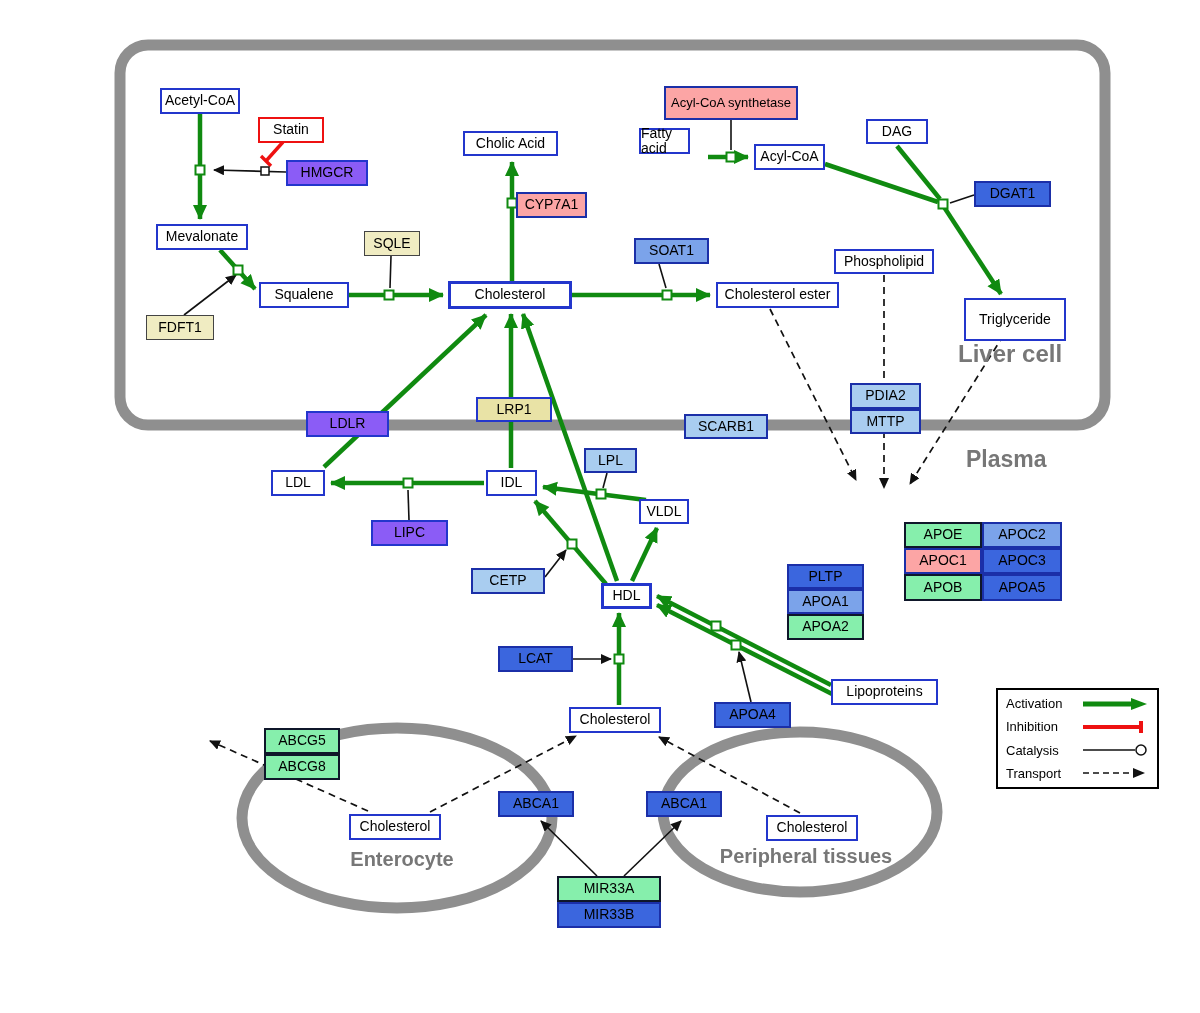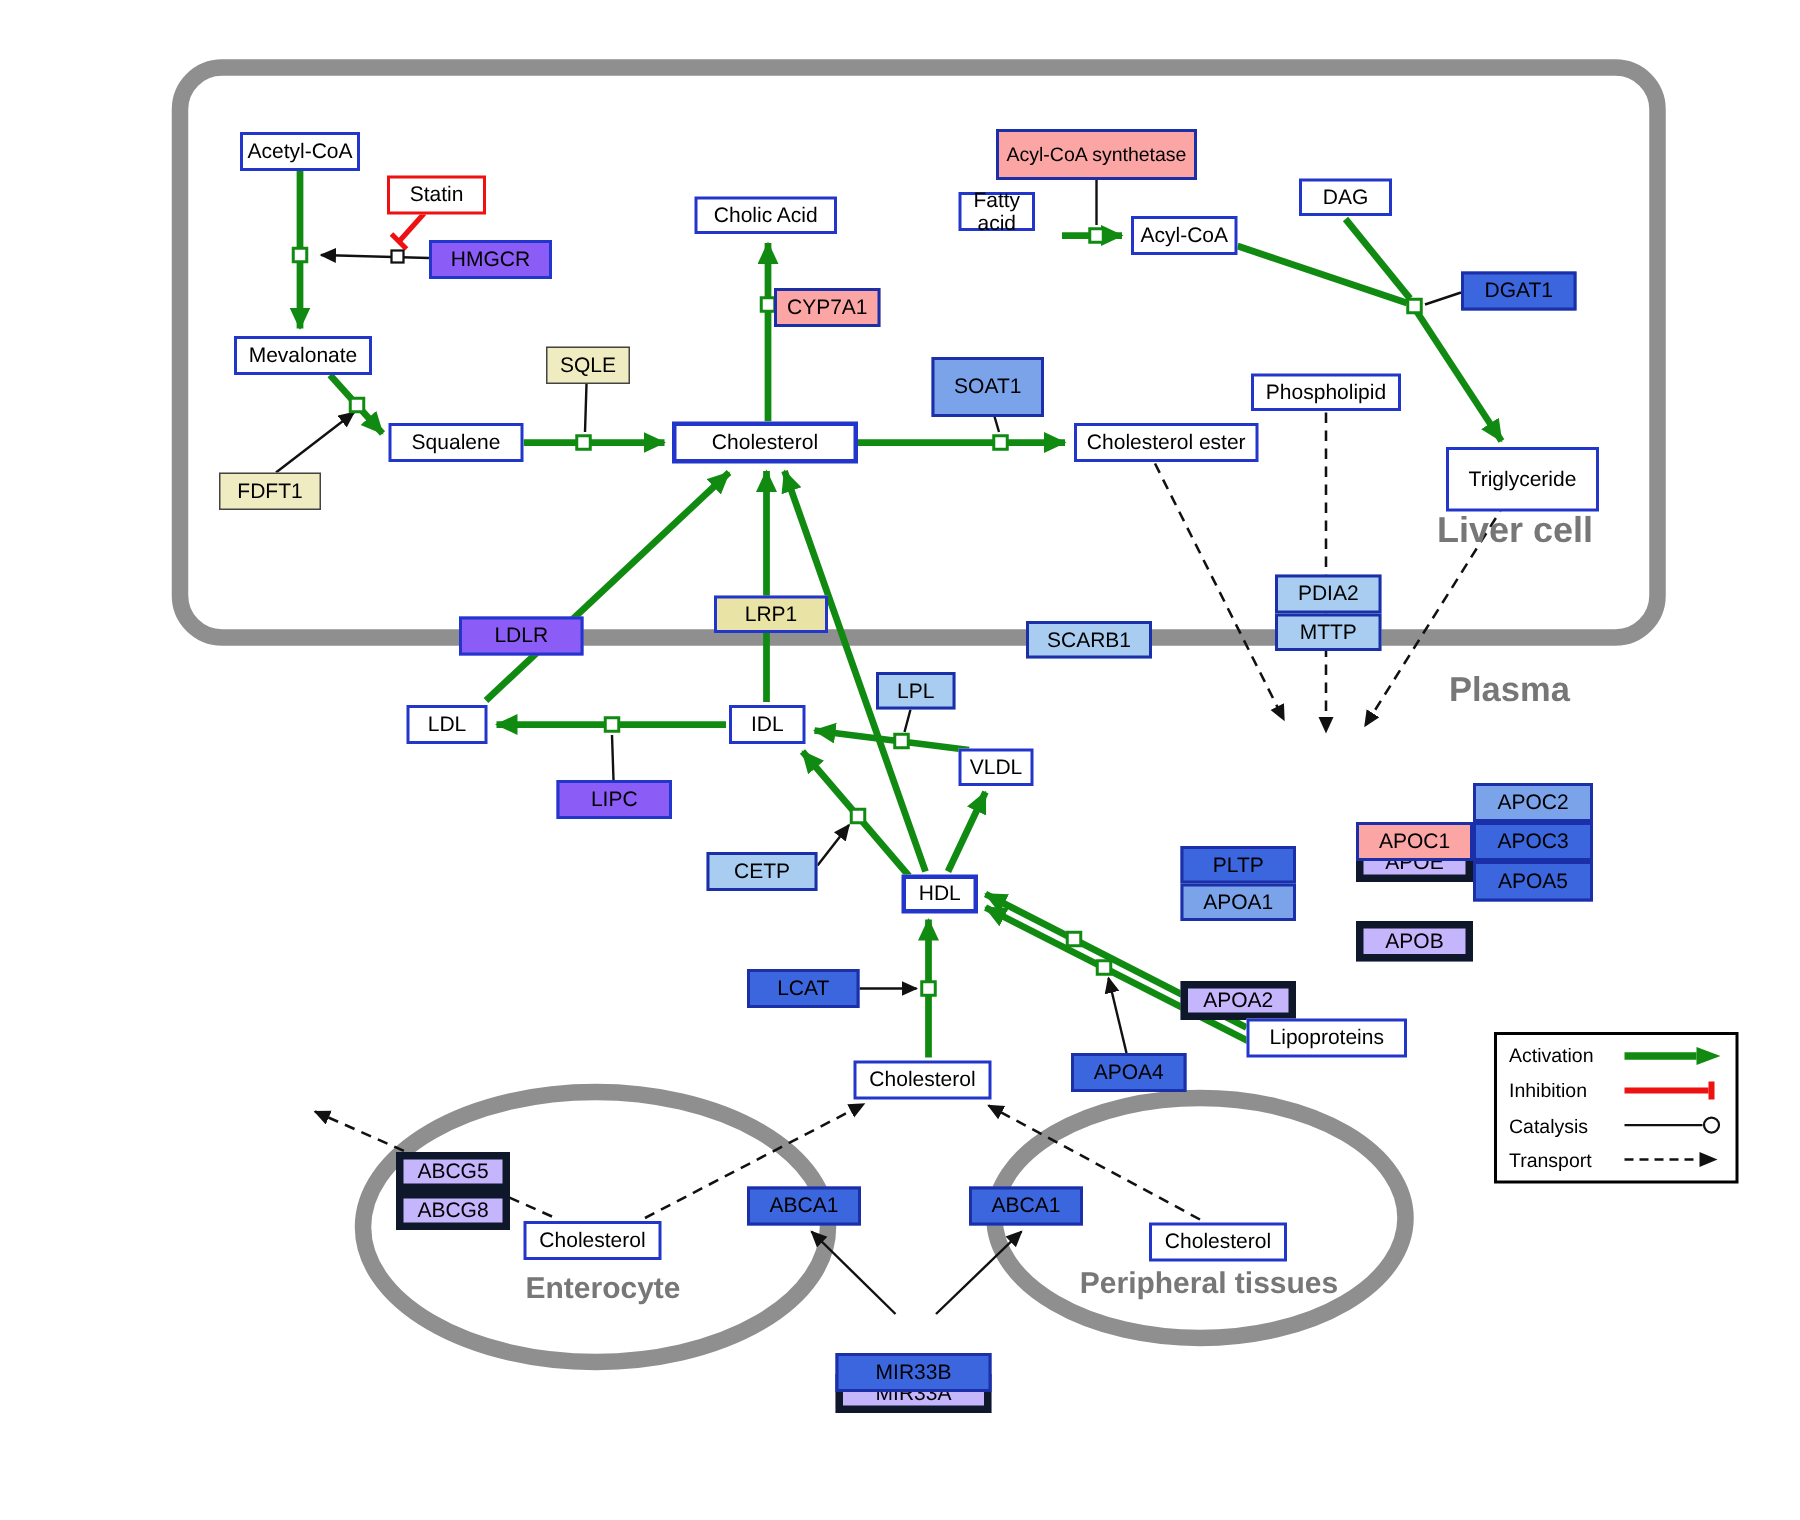--- a/index.html
+++ b/index.html
@@ -1,27 +1,27 @@
 <!DOCTYPE html>
 <html><head>
 <meta charset="utf-8">
 <style>
   html,body{margin:0;padding:0;background:#fff;}
   .canvas{position:relative;width:1200px;height:1013px;background:#fff;overflow:hidden;
           font-family:"Liberation Sans", sans-serif;}
   svg.layer{position:absolute;left:0;top:0;}
   .node{position:absolute;box-sizing:border-box;display:flex;align-items:center;justify-content:center;
-        font-size:14px;color:#000;text-align:center;line-height:1.1;background:#fff;z-index:5;}
+        font-size:14px;color:#000;line-height:1.1;background:#fff;z-index:5;}
   .w  {border:2px solid #2336cc;}
   .ws {border:3px solid #2336cc;}
   .y  {background:#8b5cf6;border:2px solid #2336cc;}
   .py {background:#f0ecc2;border:1.5px solid #444;}
   .pyb{background:#e9e3a6;border:2px solid #2336cc;}
   .r  {border:2.5px solid #ee1111;}
-  .bd {background:#c4b5fd;border:5px solid #0f172a;margin-top:40px;}
+  .bd {background:#86efac;border:2px solid #0f172a;}
   .bmd{background:#3b66de;border:2px solid #1b2fa8;}
   .bm {background:#fca5a5;border:2px solid #1b2fa8;}
   .bml{background:#7ba3ea;border:2px solid #1b2fa8;}
   .bl {background:#a9cdf0;border:2px solid #1b2fa8;}
   .small{font-size:13px;}
   .comp-label{position:absolute;font-weight:bold;color:#777;z-index:4;}
   .legend{position:absolute;left:996px;top:688px;width:163px;height:101px;box-sizing:border-box;
           border:2px solid #000;background:#fff;z-index:6;padding:6px 8px;display:flex;
           flex-direction:column;justify-content:space-between;}
   .legend-row{display:flex;align-items:center;justify-content:space-between;font-size:13px;color:#000;}
@@ -126,21 +126,21 @@
 <div class="node py" style="left:146px;top:315px;width:68px;height:25px">FDFT1</div>
 <div class="node w" style="left:259px;top:282px;width:90px;height:26px">Squalene</div>
 <div class="node ws" style="left:448px;top:281px;width:124px;height:28px">Cholesterol</div>
 <div class="node w" style="left:463px;top:131px;width:95px;height:25px">Cholic Acid</div>
 <div class="node bm" style="left:516px;top:192px;width:71px;height:26px">CYP7A1</div>
 <div class="node bm small" style="left:664px;top:86px;width:134px;height:34px">Acyl-CoA synthetase</div>
 <div class="node w" style="left:639px;top:128px;width:51px;height:26px">Fatty acid</div>
 <div class="node w" style="left:754px;top:144px;width:71px;height:26px">Acyl-CoA</div>
 <div class="node w" style="left:866px;top:119px;width:62px;height:25px">DAG</div>
 <div class="node bmd" style="left:974px;top:181px;width:77px;height:26px">DGAT1</div>
-<div class="node bml" style="left:621px;top:238px;width:75px;height:40px">SOAT1</div>
+<div class="node bml" style="left:634px;top:238px;width:75px;height:26px">SOAT1</div>
 <div class="node w" style="left:716px;top:282px;width:123px;height:26px">Cholesterol ester</div>
 <div class="node w" style="left:834px;top:249px;width:100px;height:25px">Phospholipid</div>
 <div class="node w" style="left:964px;top:298px;width:102px;height:43px">Triglyceride</div>
 <div class="node y" style="left:306px;top:411px;width:83px;height:26px">LDLR</div>
 <div class="node pyb" style="left:476px;top:397px;width:76px;height:25px">LRP1</div>
 <div class="node bl" style="left:684px;top:414px;width:84px;height:25px">SCARB1</div>
 <div class="node bl" style="left:850px;top:383px;width:71px;height:26px">PDIA2</div>
 <div class="node bl" style="left:850px;top:409px;width:71px;height:25px">MTTP</div>
 <div class="node w" style="left:271px;top:470px;width:54px;height:26px">LDL</div>
 <div class="node w" style="left:486px;top:470px;width:51px;height:26px">IDL</div>

